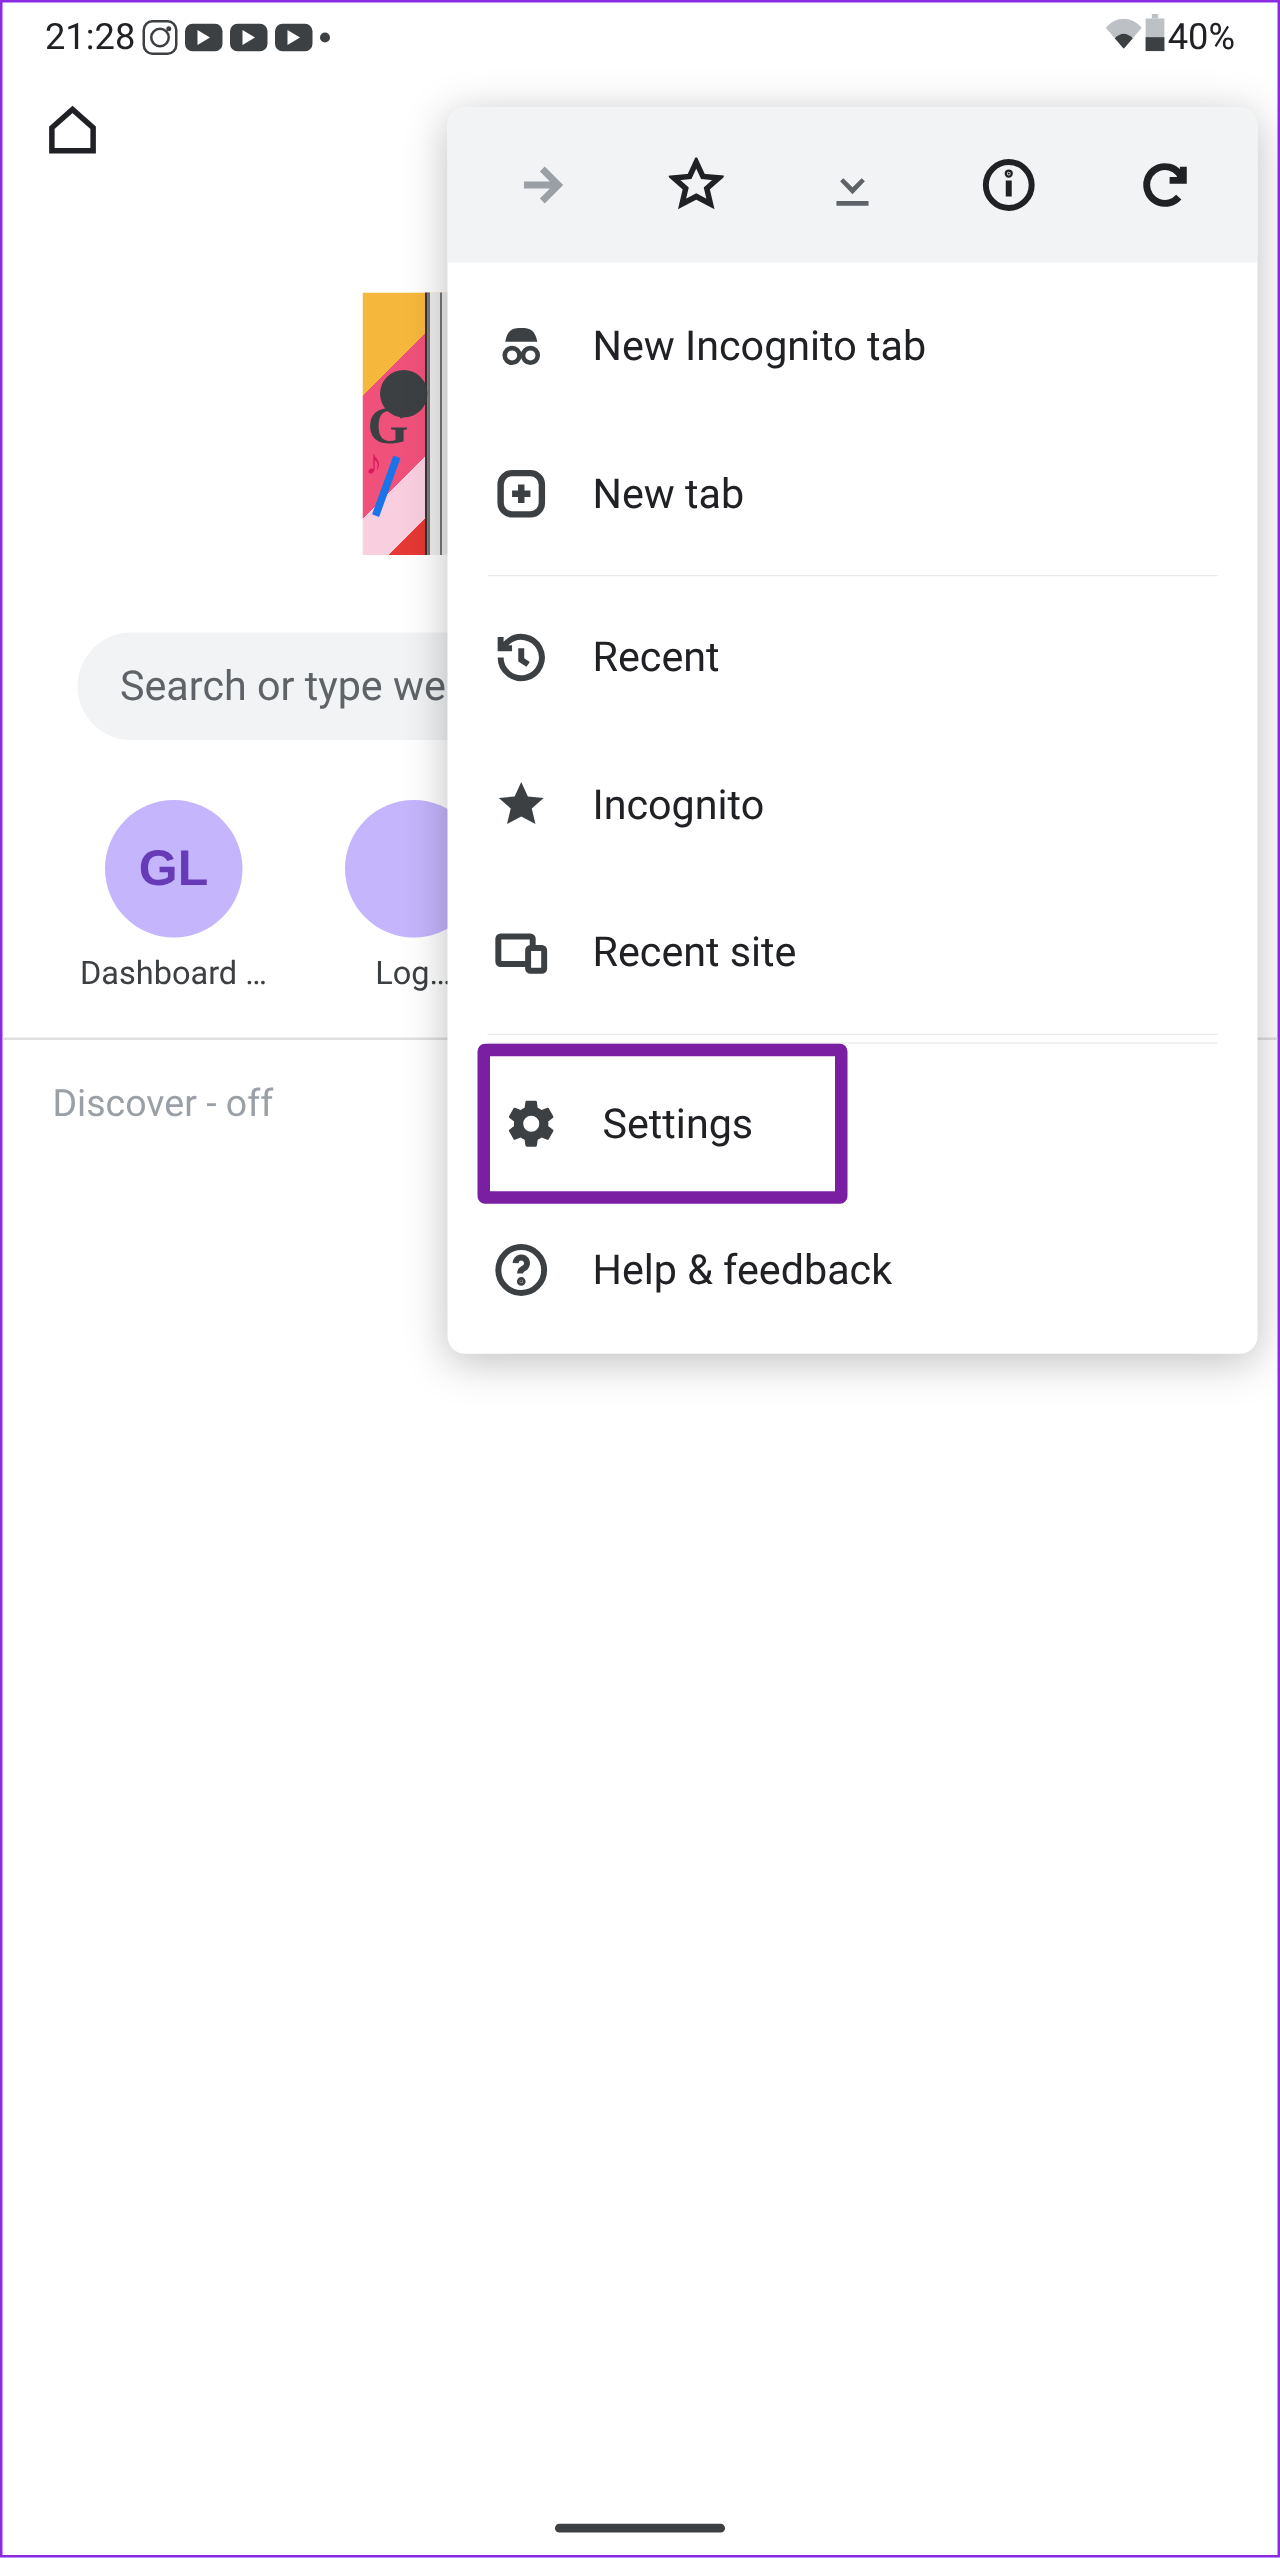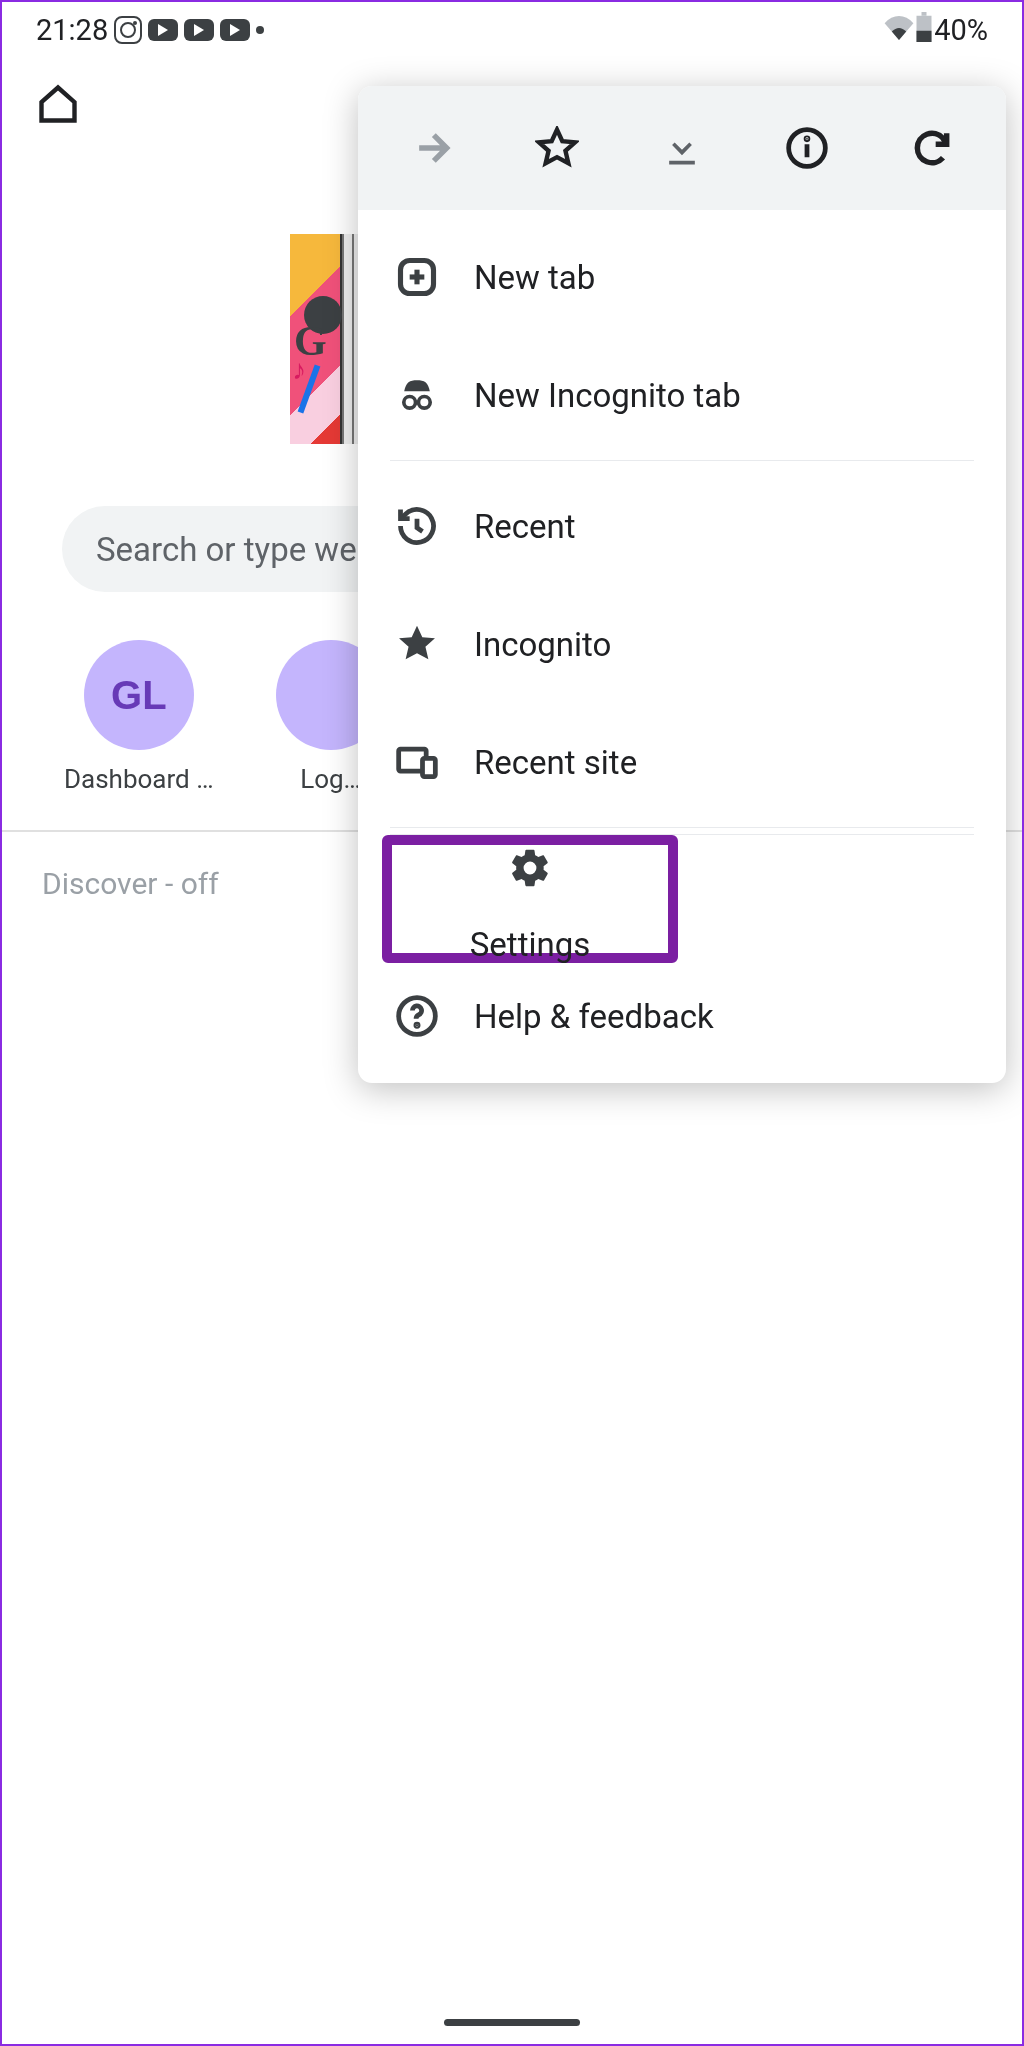--- a/index.html
+++ b/index.html
@@ -104,21 +104,21 @@
   .menu-top .act{width:56px;height:56px;display:flex;align-items:center;justify-content:center;}
   .menu-top svg{width:44px;height:44px;}
   .menu ul{list-style:none;padding:8px 0;}
   .menu li{
     display:flex;align-items:center;gap:34px;height:118px;padding:0 36px;font-size:33px;color:#202124;position:relative;
   }
   .menu li .micon{width:46px;height:46px;flex:0 0 46px;display:flex;align-items:center;justify-content:center;}
   .menu li .micon svg{width:44px;height:44px;}
   .menu .sep{height:1px;background:#e8eaed;margin:6px 32px;}
   .chk{position:absolute;right:36px;width:42px;height:42px;border:4px solid #3c4043;border-radius:2px;}
-  .highlight{border:10px solid #7b1fa2;border-radius:6px;margin:-6px 24px;padding:0 10px !important;height:128px !important; width:296px;flex-direction:column;}
+  .highlight{border:10px solid #7b1fa2;border-radius:6px;margin:-6px 24px;padding:0 10px !important;height:128px !important; width:296px;}
 
   .navpill{position:absolute;bottom:18px;left:50%;transform:translateX(-50%);width:136px;height:7px;background:#3c4043;border-radius:4px;}
 </style>
 </head>
 <body>
 
 <div class="status-bar">
   <div class="status-left">
     <span>21:28</span>
     <span class="ig-icon"></span>
@@ -217,39 +217,39 @@
       <svg viewBox="0 0 24 24" fill="none" stroke="#202124" stroke-width="3">
           <path d="M20 4v6h-6"></path>
           <path d="M4 12a8 8 0 0 1 14-5.3L20 10"></path>
           <path d="M4 12a8 8 0 0 0 14 5.3"></path>
         </svg>
     </span>
   </div>
   <ul>
     <li>
       <span class="micon">
-        <svg viewBox="0 0 24 24" fill="none" stroke="#3c4043" stroke-width="2.8">
-            <rect x="3" y="3" width="18" height="18" rx="5"></rect>
-            <line x1="12" y1="8" x2="12" y2="16"></line>
-            <line x1="8" y1="12" x2="16" y2="12"></line>
-          </svg>
-      </span>
-      <span>New tab</span>
-    </li>
-    <li>
-      <span class="micon">
         <svg viewBox="0 0 24 24" fill="#3c4043">
             <path d="M5 10c1-5 3-6 7-6s6 1 7 6H5z"></path>
             <circle cx="8" cy="16" r="3.2" fill="none" stroke="#3c4043" stroke-width="2"></circle>
             <circle cx="16" cy="16" r="3.2" fill="none" stroke="#3c4043" stroke-width="2"></circle>
             <line x1="11" y1="16" x2="13" y2="16" stroke="#3c4043" stroke-width="2"></line>
           </svg>
       </span>
       <span>New Incognito tab</span>
     </li>
+    <li>
+      <span class="micon">
+        <svg viewBox="0 0 24 24" fill="none" stroke="#3c4043" stroke-width="2.8">
+            <rect x="3" y="3" width="18" height="18" rx="5"></rect>
+            <line x1="12" y1="8" x2="12" y2="16"></line>
+            <line x1="8" y1="12" x2="16" y2="12"></line>
+          </svg>
+      </span>
+      <span>New tab</span>
+    </li>
     <div class="sep"></div>
     <li>
       <span class="micon">
         <svg viewBox="0 0 24 24" fill="none" stroke="#3c4043" stroke-width="2.6">
             <path d="M3 12a9 9 0 1 0 3-6.7L3 8"></path>
             <path d="M3 3v5h5"></path>
             <path d="M12 8v5l3 2"></path>
           </svg>
       </span>
       <span>Recent</span>

